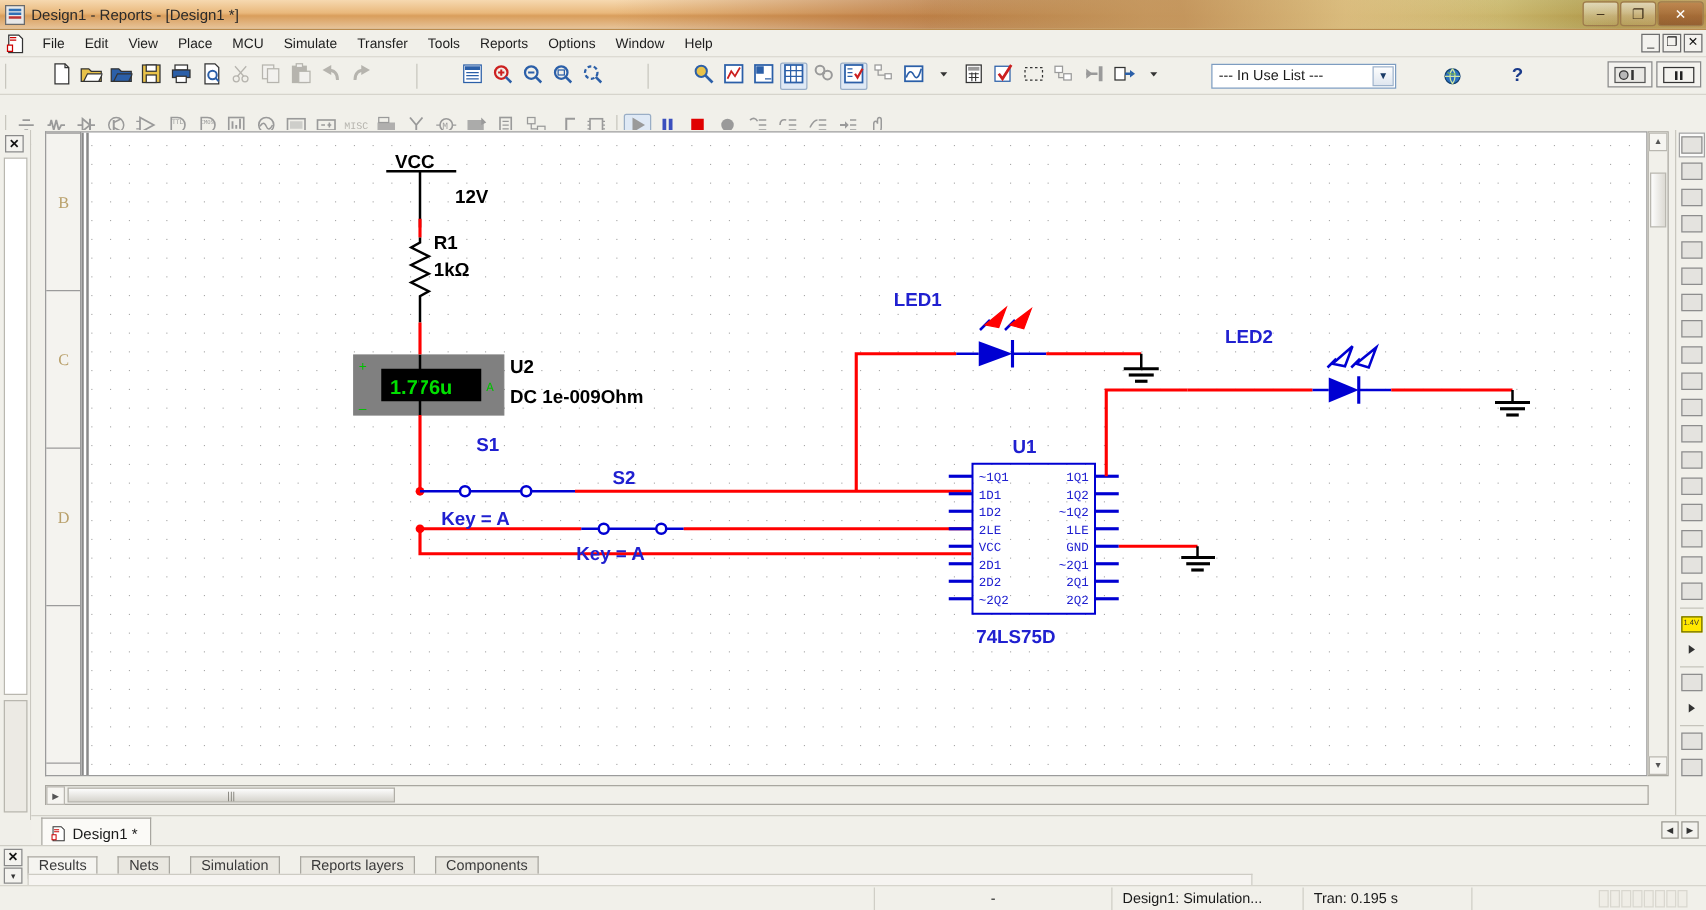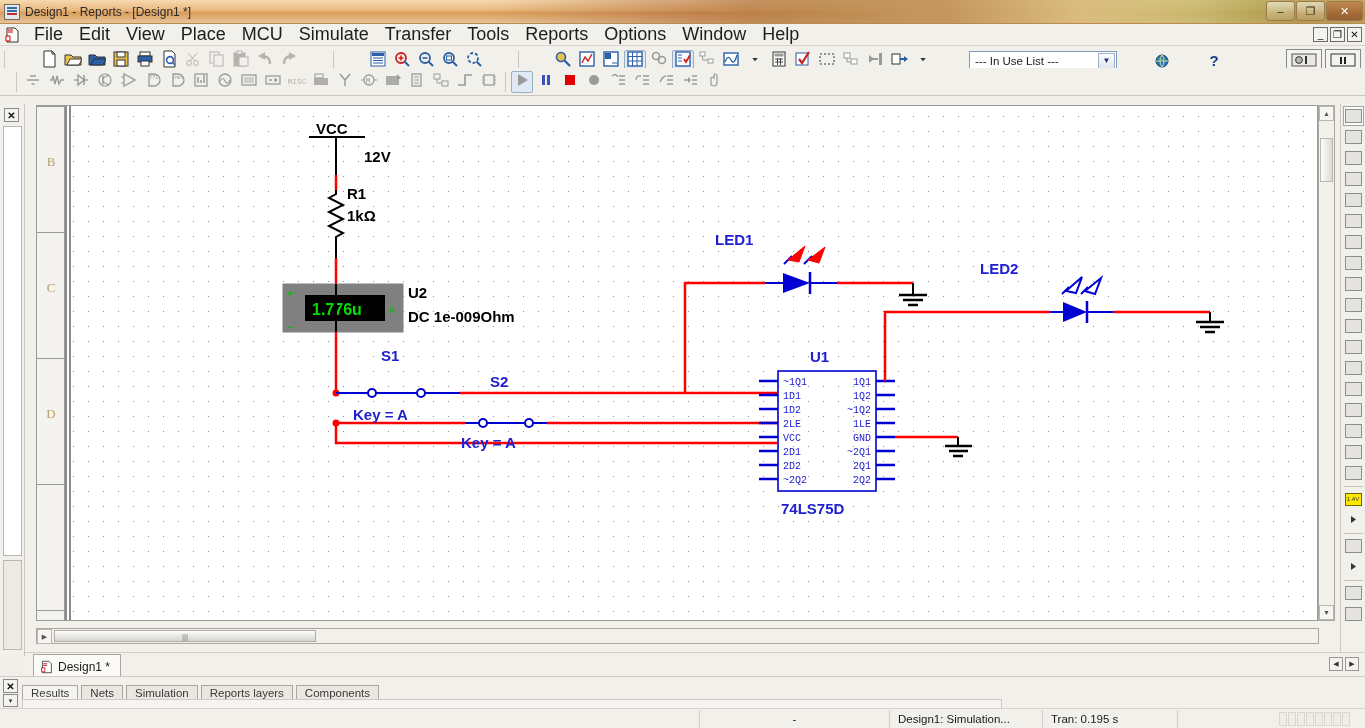--- a/index.html
+++ b/index.html
@@ -42,32 +42,32 @@
   }
   .tb-btn.close { background: linear-gradient(to bottom, rgba(190,120,70,.65), rgba(120,50,20,.55)); color:#fff; width:37px;}
 
   
   #menubar {
     position:absolute; left:0; top:24px; width:1365px; height:22px;
     background:#f1f0ea; border-bottom:1px solid #d6d4cc;
     display:flex; align-items:center;
   }
   #menu-doc-icon{ width:16px;height:16px;margin:0 6px 0 4px; position:relative;}
-  .menu-item { padding: 2px 8px; color:#1d1d1d; font-size:18px; cursor:default;}
+  .menu-item { padding: 2px 8px; color:#1d1d1d; font-size:11px; cursor:default;}
   #mdi-buttons{ position:absolute; right:3px; top:3px; display:flex; gap:2px;}
   .mdi-btn{ width:15px;height:15px;border:1px solid #6d6d6d;background:#f3f2ee;
     display:flex;align-items:center;justify-content:center;font-size:10px;color:#111;line-height:1;}
 
   
   .toolbar {
     position:absolute; left:0; width:1365px; background:#f1f0ea;
     border-bottom:1px solid #d6d4cc; display:flex; align-items:center;
   }
   #toolbar1 { top:46px; height:30px;gap:28px; }
-  #toolbar2 { top:68px; height:28px; border-bottom:1px solid #c9c7bf;padding-left:12px;}
+  #toolbar2 { top:88px; height:28px; border-bottom:1px solid #c9c7bf;}
   .tbtn {
     width:22px; height:22px; margin:0 1px; border:1px solid transparent; border-radius:2px;
     display:flex; align-items:center; justify-content:center; position:relative;
   }
   .tbtn.sel { border:1px solid #9aaec6; background:#dfe9f5;}
   .tsep { width:1px; height:20px; background:#c8c6be; margin:0 4px; }
   .combo {
     width:148px; height:20px; border:1px solid #7d9cc0; background:#fff;
     display:flex; align-items:center; font-size:11.5px; color:#1a1a1a; padding-left:5px;
     position:relative;
@@ -159,21 +159,21 @@
   #bottompanel{
     position:absolute; left:0; top:676px; width:1365px; height:36px;
     background:#f1f0ea; border-top:1px solid #cfcdc5;
   }
   #bp-close{ position:absolute; left:3px; top:2px; width:15px; height:14px;
     border:1px solid #8a8a8a;background:#f4f3ef;display:flex;align-items:center;
     justify-content:center;font-size:10px;font-weight:bold;color:#111;}
   #bp-down{ position:absolute; left:3px; top:17px; width:15px; height:13px;
     border:1px solid #8a8a8a;background:#f4f3ef;display:flex;align-items:center;
     justify-content:center;font-size:7px;color:#333;}
-  #bp-tabs{ position:absolute; left:22px; top:8px; height:18px; display:flex; }
+  #bp-tabs{ position:absolute; left:22px; top:8px; height:18px; display:flex;gap:13px; }
   .bp-tab{ height:18px; padding:1px 8px 0 8px; margin-right:3px;
     border:1px solid #a9a7a0; border-bottom:none; background:#e9e7e0;
     font-size:11.5px; color:#3a3a3a; overflow:hidden;}
   .bp-tab.active{ background:#f5f4f0; }
   #bp-body{ position:absolute; left:22px; top:22px; width:980px; height:14px;
     background:#f6f4f1; border:1px solid #cdcbc3; border-bottom:none;}
 
   
   #statusbar{
     position:absolute; left:0; top:708px; width:1365px; height:20px;

